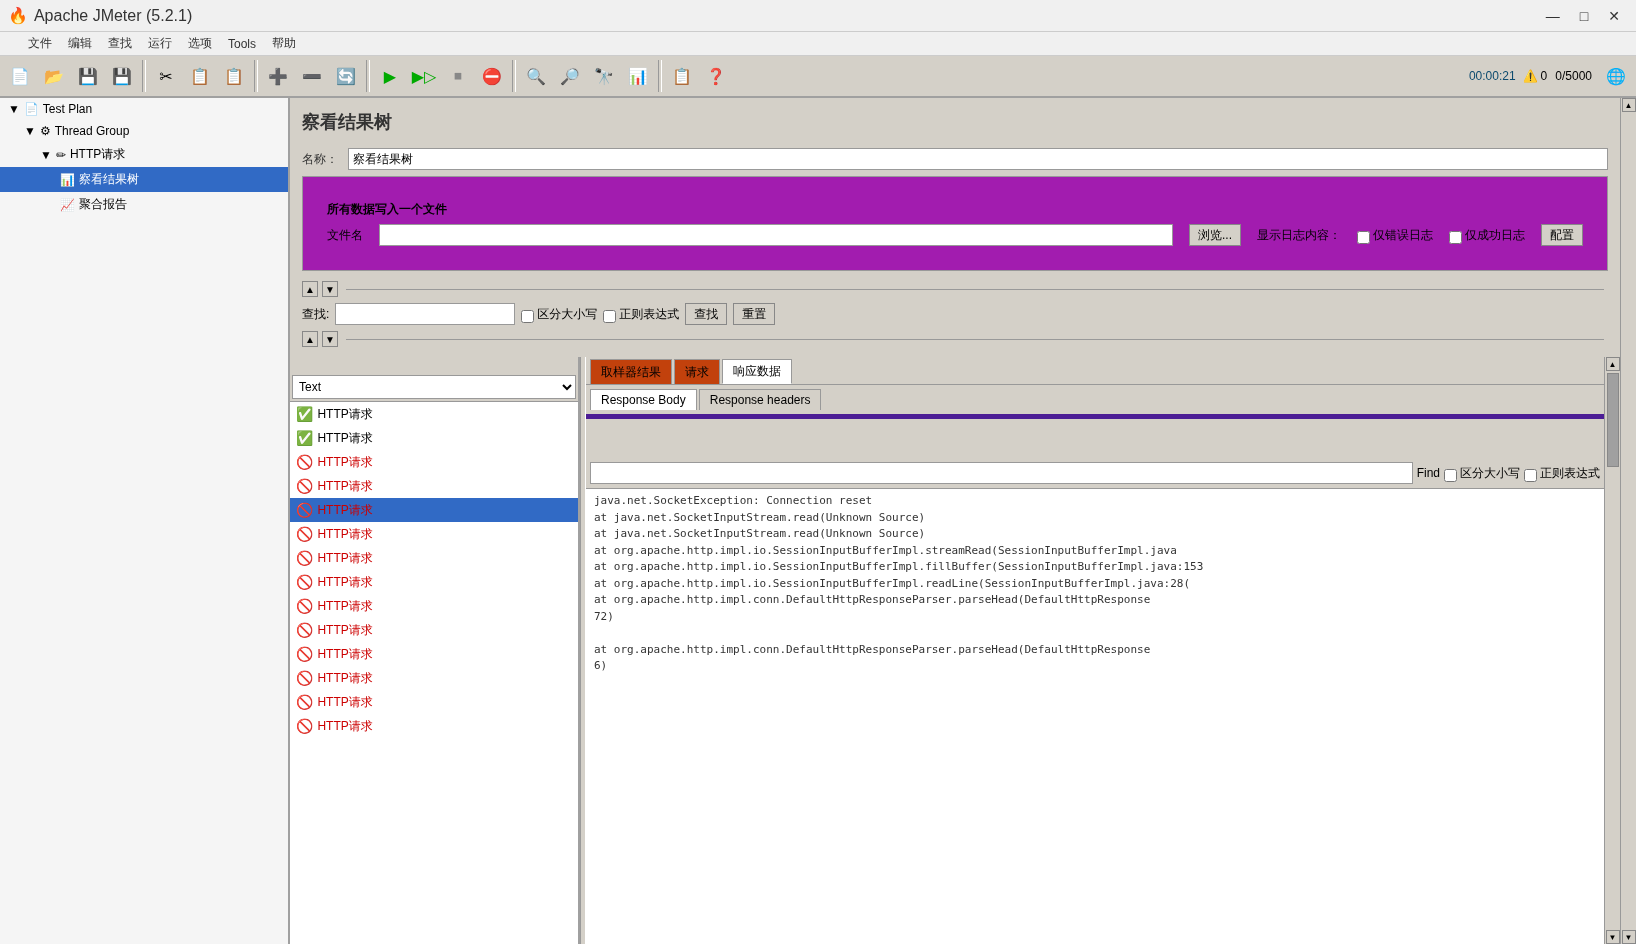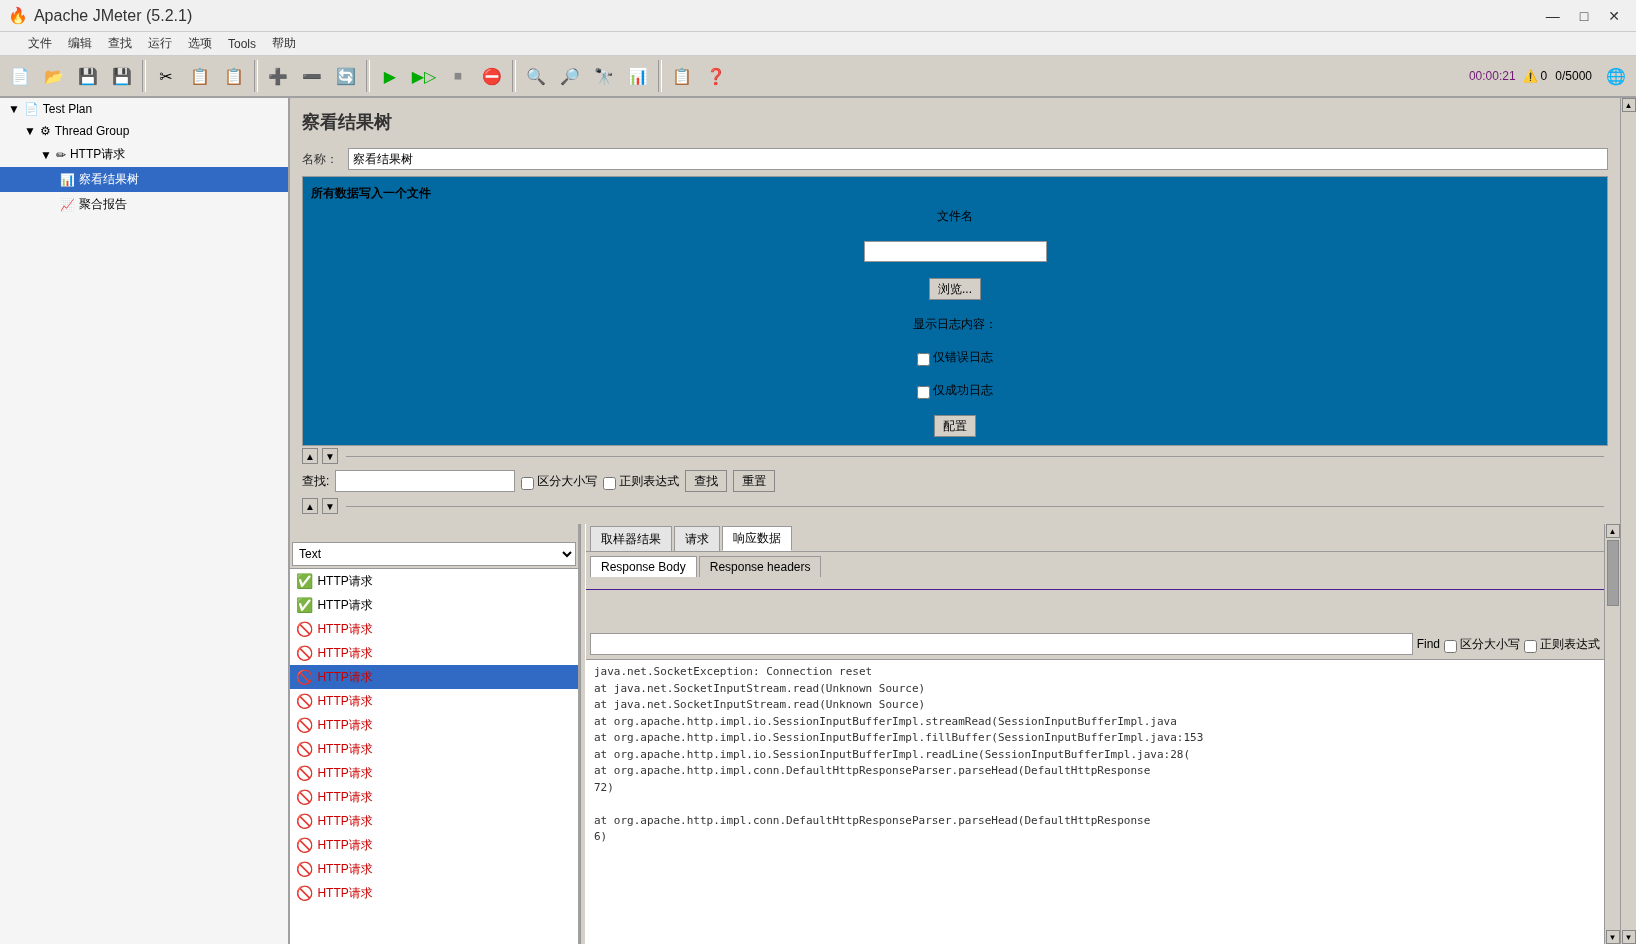--- a/index.html
+++ b/index.html
@@ -14,21 +14,21 @@
     
     
     .menu-bar { background: #f0f0f0; height: 24px; display: flex; align-items: center; padding: 0 20px; border-bottom: 1px solid #ccc; }
     .menu-bar span { padding: 2px 8px; font-size: 12px; cursor: pointer; color: #333; }
     
     
     .toolbar { background: #d4d0c8; height: 42px; display: flex; align-items: center; padding: 2px 4px; border-bottom: 2px solid #a0a0a0; gap: 2px; }
     .toolbar-btn { width: 32px; height: 32px; border: 1px solid transparent; background: none; cursor: pointer; display: flex; align-items: center; justify-content: center; font-size: 16px; }
     .toolbar-separator { width: 4px; height: 32px; border-left: 1px solid #999; border-right: 1px solid #fff; margin: 0 2px; }
     .toolbar-right { margin-left: auto; display: flex; align-items: center; gap: 8px; font-size: 12px; }
-    .timer-display { font-size: 12px; color: #701a75; }
+    .timer-display { font-size: 12px; color: #0c4a6e; }
     .warning-badge { display: flex; align-items: center; gap: 2px; font-size: 12px; }
     .counter-display { font-size: 12px; }
     
     
     .main-layout { display: flex; height: calc(944px - 32px - 24px - 42px); }
     
     
     .left-panel { width: 290px; background: #f5f5f5; border-right: 2px solid #a0a0a0; overflow-y: auto; }
     .tree-item { padding: 4px 8px; font-size: 12px; cursor: pointer; display: flex; align-items: center; gap: 4px; white-space: nowrap; }
     .tree-item.selected { background: #316ac5; color: white; }
@@ -43,24 +43,24 @@
     
     .content-area { padding: 8px 12px; background: #d4d0c8; }
     
     
     .form-row { display: flex; align-items: center; margin-bottom: 6px; gap: 6px; }
     .form-label { font-size: 12px; color: #333; white-space: nowrap; min-width: 40px; }
     .form-input { flex: 1; height: 22px; border: 1px solid #999; background: white; padding: 2px 4px; font-size: 12px; }
     
     .panel-title { font-size: 18px; font-weight: bold; color: #333; margin-bottom: 10px; padding: 4px 0; }
     
-    .section-box { border: 1px solid #999; background: #0369a1; padding: 8px; }
+    .section-box { border: 1px solid #999; background: #a21caf; padding: 24px; margin-bottom: 8px; }
     .section-title { font-size: 12px; font-weight: bold; margin-bottom: 6px; }
     
-    .file-row { display: flex; align-items: center; gap: 16px; flex-direction: column; }
+    .file-row { display: flex; align-items: center; gap: 16px; }
     .file-input { flex: 1; height: 22px; border: 1px solid #999; background: white; padding: 2px; }
     .btn-small { height: 22px; padding: 0 8px; border: 1px solid #888; background: #d4d0c8; cursor: pointer; font-size: 12px; white-space: nowrap; }
     .checkbox-item { display: flex; align-items: flex-end; gap: 3px; }
     
     
     .divider-row { display: flex; align-items: center; gap: 4px; padding: 2px 0; }
     .arrow-btn { width: 16px; height: 16px; border: 1px solid #888; background: #d4d0c8; cursor: pointer; font-size: 10px; display: flex; align-items: center; justify-content: center; }
     
     
     .search-row { display: flex; align-items: center; gap: 6px; padding: 4px 0; }
@@ -79,23 +79,23 @@
     .list-item-row.selected-item { background: #316ac5; color: #cc0000; }
     .list-item-row.selected-item span { color: #cc0000; }
     .status-icon-ok { color: #00aa00; font-size: 14px; }
     .status-icon-err { color: #cc0000; font-size: 14px; }
     .item-label { color: #cc0000; font-size: 12px; }
     .item-label-ok { color: #000; font-size: 12px; }
     
     
     .response-panel { flex: 1; display: flex; flex-direction: column; overflow: hidden; }
     .tab-bar { display: flex; background: #d4d0c8; border-bottom: 1px solid #999; padding: 2px 4px 0; gap: 2px; }
-    .tab-btn { padding: 3px 10px; border: 1px solid #999; border-bottom: none; background: #e5e5e5; cursor: pointer; font-size: 12px; }
+    .tab-btn { padding: 3px 10px; border: 1px solid #999; border-bottom: none; background: #c2410c; cursor: pointer; font-size: 12px; }
     .tab-btn.active { background: white; border-bottom: 1px solid white; text-align: center; }
-    .sub-tab-bar { display: flex; background: #d4d0c8; padding: 4px 4px 12px; gap: 2px; border-bottom: 1px solid #4c1d95; }
+    .sub-tab-bar { display: flex; background: #d4d0c8; padding: 4px 4px 4px; gap: 2px; border-bottom: 5px solid #4c1d95; }
     .sub-tab-btn { padding: 3px 10px; border: 1px solid #999; border-bottom: none; background: #d4d0c8; cursor: pointer; font-size: 12px; }
     .sub-tab-btn.active { background: white; }
     
     .find-row { display: flex; align-items: center; gap: 4px; padding: 4px; background: #d4d0c8; border-bottom: 1px solid #999; margin-top: 39px; }
     .find-label { font-size: 12px; }
     .find-input { flex: 1; height: 22px; border: 1px solid #999; background: white; padding: 2px 4px; font-size: 12px; }
     
     .response-content { flex: 1; overflow: auto; background: white; padding: 4px 8px; font-family: Consolas, monospace; font-size: 11px; line-height: 1.5; color: #333; }
     
     

